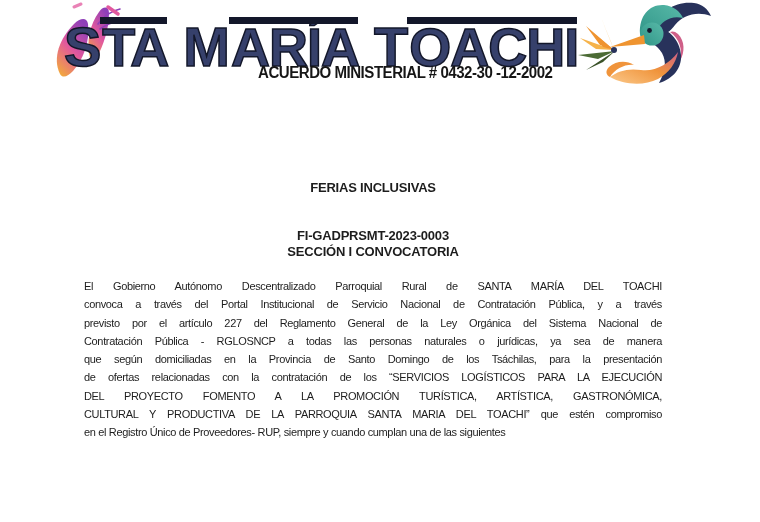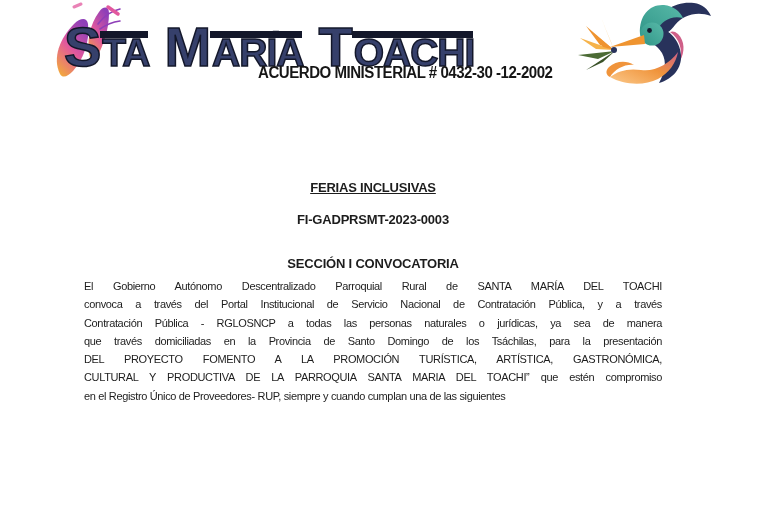--- a/index.html
+++ b/index.html
@@ -14,21 +14,21 @@
   .logo-title {
     position:absolute; left:64px; top:14px;
     display:flex; align-items:baseline; gap:15px;
     font-weight:700; letter-spacing:-1px;
     color:var(--title_fill,#36406b);
     -webkit-text-stroke:1.5px var(--title_outline,#13172a);
     white-space:nowrap;
   }
   .logo-word { position:relative; white-space:nowrap; }
   .logo-initial { font-size:56px; }
-  .logo-rest { font-size:39px; position:relative; padding-left:2px; }
+  .logo-rest { font-size:54px; position:relative; padding-left:2px; }
   .logo-rest::before {
     content:""; position:absolute; left:0; right:1px; top:0; height:7px;
     background:var(--title_outline,#13172a);
   }
 
   .ministerial {
     position:absolute; left:258px; top:64px;
     font-size:16px; font-weight:700; letter-spacing:-0.5px;
     color:var(--subtitle_color,#161616);
     transform:scaleX(0.94); transform-origin:left top; white-space:nowrap;
@@ -36,23 +36,23 @@
 
   .butterfly-svg { position:absolute; left:50px; top:2px; }
   .hummingbird-svg { position:absolute; left:570px; top:0px; }
 
   
   .doc-h {
     position:absolute; left:84px; width:578px; text-align:center;
     font-size:13px; font-weight:700; letter-spacing:-0.2px;
     color:var(--body_text,#1d1d1d);
   }
-  .doc-h.h1 { top:180px;text-decoration:underline; }
-  .doc-h.h2 { top:212px; }
-  .doc-h.h3 { top:256px; }
+  .doc-h.h1 { top:180px; }
+  .doc-h.h2 { top:228px; }
+  .doc-h.h3 { top:244px; }
 
   .para {
     position:absolute; left:84px; top:277px; width:578px;
     font-size:11px; letter-spacing:-0.35px; line-height:18.3px;
     color:var(--body_text,#1d1d1d);
   }
   .pline { text-align:justify; text-align-last:justify; }
   .pline:last-child { text-align-last:left; }
 </style>
 </head>
@@ -118,20 +118,22 @@
   </header>
 
   <main>
     <div class="doc-h h1">FERIAS INCLUSIVAS</div>
     <div class="doc-h h2">FI-GADPRSMT-2023-0003</div>
     <div class="doc-h h3">SECCIÓN I CONVOCATORIA</div>
 
     <div class="para">
       <div class="pline">El Gobierno Autónomo Descentralizado Parroquial Rural de SANTA MARÍA DEL TOACHI</div>
       <div class="pline">convoca a través del Portal Institucional de Servicio Nacional de Contratación Pública, y a través</div>
+      <div class="pline">previsto por el artículo 227 del Reglamento General de la Ley Orgánica del Sistema Nacional de</div>
       <div class="pline">Contratación Pública - RGLOSNCP a todas las personas naturales o jurídicas, ya sea de manera</div>
-      <div class="pline">que través domiciliadas en la Provincia de Santo Domingo de los Tsáchilas, para la presentación</div>
+      <div class="pline">que según domiciliadas en la Provincia de Santo Domingo de los Tsáchilas, para la presentación</div>
+      <div class="pline">de ofertas relacionadas con la contratación de los “SERVICIOS LOGÍSTICOS PARA LA EJECUCIÓN</div>
       <div class="pline">DEL PROYECTO FOMENTO A LA PROMOCIÓN TURÍSTICA, ARTÍSTICA, GASTRONÓMICA,</div>
       <div class="pline">CULTURAL Y PRODUCTIVA DE LA PARROQUIA SANTA MARIA DEL TOACHI” que estén compromiso</div>
       <div class="pline">en el Registro Único de Proveedores- RUP, siempre y cuando cumplan una de las siguientes</div>
     </div>
   </main>
 </div>
 
 </body></html>

